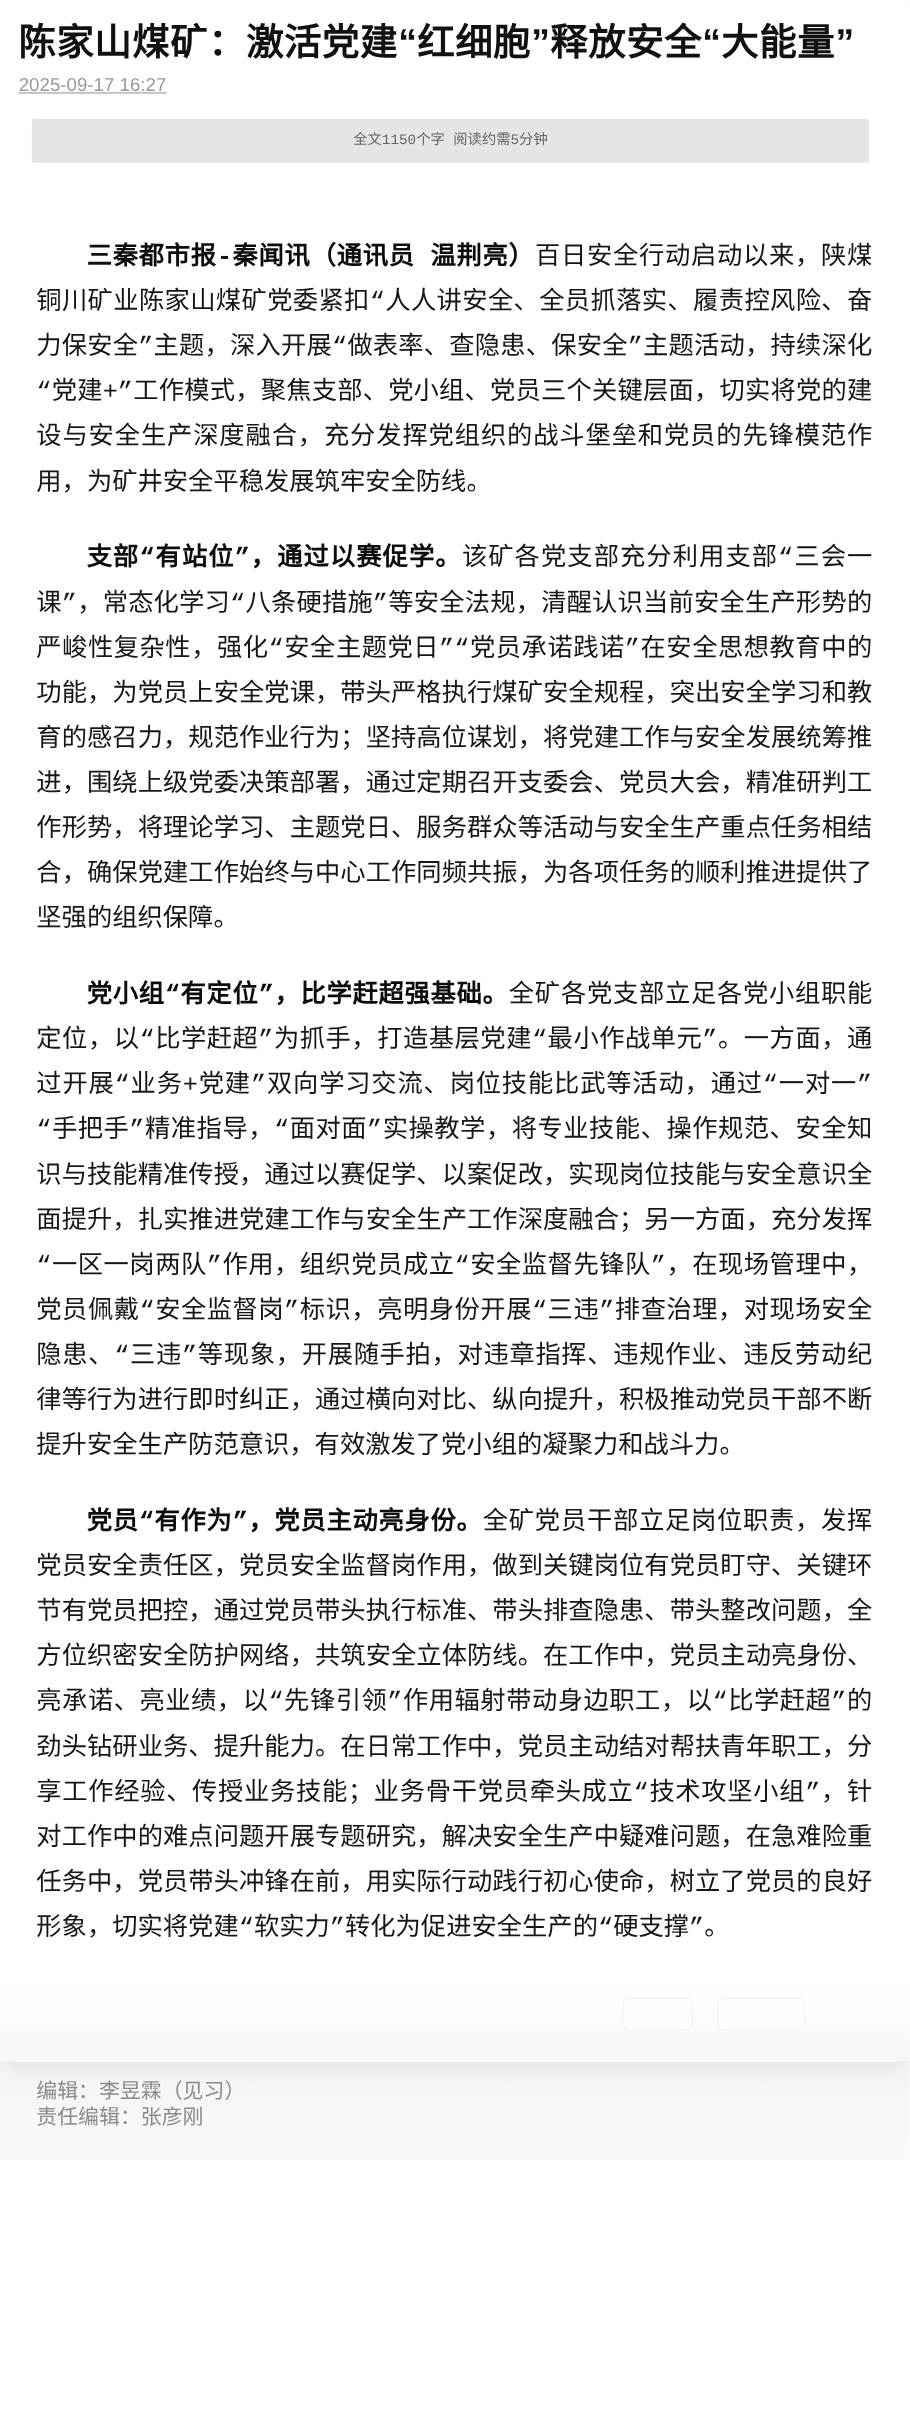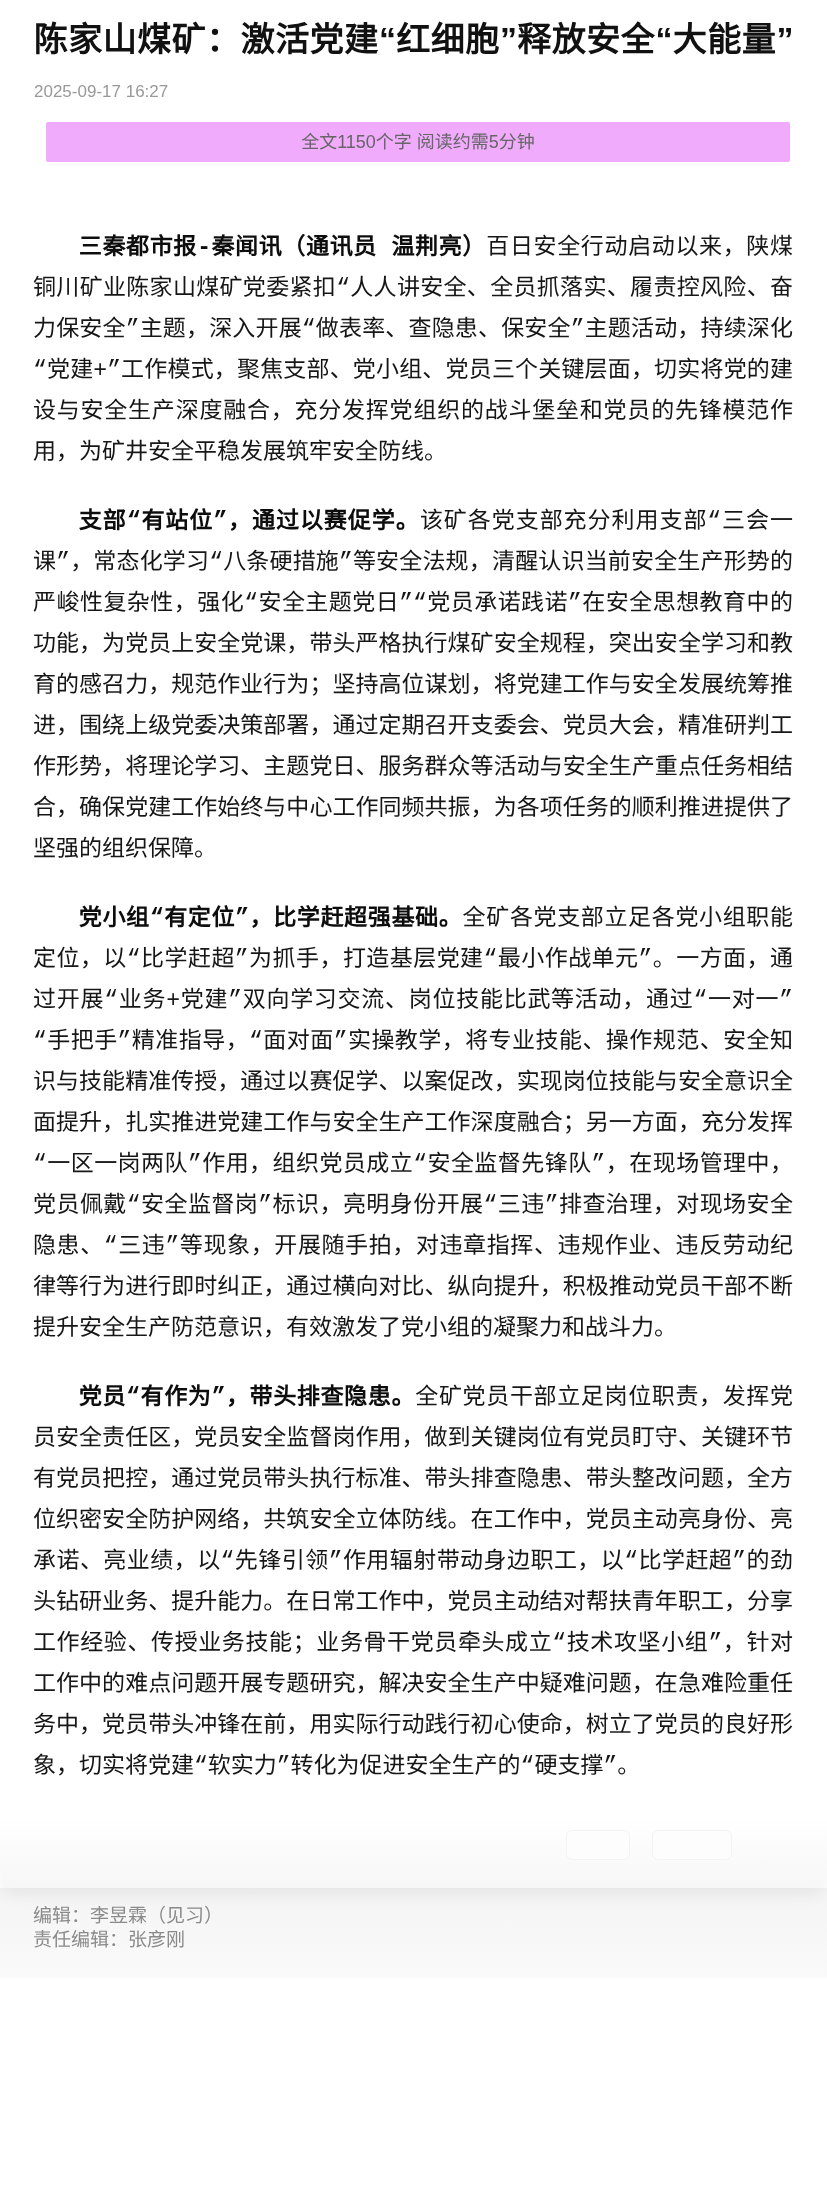--- a/index.html
+++ b/index.html
@@ -9,45 +9,47 @@
     font-family: "Liberation Sans", "DejaVu Sans", sans-serif;
   }
   .page {
     width: 827px;
     margin: 0 auto;
     background: #ffffff;
     box-sizing: border-box;
   }
   
   .header {
-    padding: 14px 21px 0 34px;
+    padding: 14px 21px 0 17px;
   }
   .title {
     margin: 0;
     font-size: 34px;
     line-height: 50px;
     font-weight: 700;
     color: #111111;
     letter-spacing: 0.5px;
   }
   .date {
-    margin-top: 18px;
+    margin-top: 4px;
     font-size: 17px;
     line-height: 20px;
     color: #999999;
+    text-decoration: underline;
   }
   .badge {
     margin: 20px 16px 0 12px; 
     height: 40px;
     line-height: 40px;
-    background: #f0abfc;
+    background: #e5e5e5;
     color: #666666;
-    font-size: 18px;
+    font-size: 13px;
     text-align: center;
     border-radius: 2px;
+    font-family: Liberation Mono, monospace;
   }
   
   .card {
     position: relative;
     background: #ffffff;
     border-radius: 0 0 16px 16px;
     box-shadow: 0 8px 14px rgba(0,0,0,0.05);
   }
   .content {
     padding: 66px 34px 0 33px;
@@ -110,21 +112,21 @@
       <div class="badge">全文1150个字 阅读约需5分钟</div>
     </div>
 
     <div class="content">
       <p><span class="lead">三秦都市报-秦闻讯（通讯员 温荆亮）</span><span>百日安全行动启动以来，陕煤铜川矿业陈家山煤矿党委紧扣“人人讲安全、全员抓落实、履责控风险、奋力保安全”主题，深入开展“做表率、查隐患、保安全”主题活动，持续深化“党建+”工作模式，聚焦支部、党小组、党员三个关键层面，切实将党的建设与安全生产深度融合，充分发挥党组织的战斗堡垒和党员的先锋模范作用，为矿井安全平稳发展筑牢安全防线。</span></p>
 
       <p><span class="lead">支部“有站位”，通过以赛促学。</span><span>该矿各党支部充分利用支部“三会一课”，常态化学习“八条硬措施”等安全法规，清醒认识当前安全生产形势的严峻性复杂性，强化“安全主题党日”“党员承诺践诺”在安全思想教育中的功能，为党员上安全党课，带头严格执行煤矿安全规程，突出安全学习和教育的感召力，规范作业行为；坚持高位谋划，将党建工作与安全发展统筹推进，围绕上级党委决策部署，通过定期召开支委会、党员大会，精准研判工作形势，将理论学习、主题党日、服务群众等活动与安全生产重点任务相结合，确保党建工作始终与中心工作同频共振，为各项任务的顺利推进提供了坚强的组织保障。</span></p>
 
       <p><span class="lead">党小组“有定位”，比学赶超强基础。</span><span>全矿各党支部立足各党小组职能定位，以“比学赶超”为抓手，打造基层党建“最小作战单元”。一方面，通过开展“业务+党建”双向学习交流、岗位技能比武等活动，通过“一对一”“手把手”精准指导，“面对面”实操教学，将专业技能、操作规范、安全知识与技能精准传授，通过以赛促学、以案促改，实现岗位技能与安全意识全面提升，扎实推进党建工作与安全生产工作深度融合；另一方面，充分发挥“一区一岗两队”作用，组织党员成立“安全监督先锋队”，在现场管理中，党员佩戴“安全监督岗”标识，亮明身份开展“三违”排查治理，对现场安全隐患、“三违”等现象，开展随手拍，对违章指挥、违规作业、违反劳动纪律等行为进行即时纠正，通过横向对比、纵向提升，积极推动党员干部不断提升安全生产防范意识，有效激发了党小组的凝聚力和战斗力。</span></p>
 
-      <p><span class="lead">党员“有作为”，带头排查隐患。</span><span>全矿党员干部立足岗位职责，发挥党员安全责任区，党员安全监督岗作用，做到关键岗位有党员盯守、关键环节有党员把控，通过党员带头执行标准、带头排查隐患、带头整改问题，全方位织密安全防护网络，共筑安全立体防线。在工作中，党员主动亮身份、亮承诺、亮业绩，以“先锋引领”作用辐射带动身边职工，以“比学赶超”的劲头钻研业务、提升能力。在日常工作中，党员主动结对帮扶青年职工，分享工作经验、传授业务技能；业务骨干党员牵头成立“技术攻坚小组”，针对工作中的难点问题开展专题研究，解决安全生产中疑难问题，在急难险重任务中，党员带头冲锋在前，用实际行动践行初心使命，树立了党员的良好形象，切实将党建“软实力”转化为促进安全生产的“硬支撑”。</span></p>
+      <p><span class="lead">党员“有作为”，党员主动亮身份。</span><span>全矿党员干部立足岗位职责，发挥党员安全责任区，党员安全监督岗作用，做到关键岗位有党员盯守、关键环节有党员把控，通过党员带头执行标准、带头排查隐患、带头整改问题，全方位织密安全防护网络，共筑安全立体防线。在工作中，党员主动亮身份、亮承诺、亮业绩，以“先锋引领”作用辐射带动身边职工，以“比学赶超”的劲头钻研业务、提升能力。在日常工作中，党员主动结对帮扶青年职工，分享工作经验、传授业务技能；业务骨干党员牵头成立“技术攻坚小组”，针对工作中的难点问题开展专题研究，解决安全生产中疑难问题，在急难险重任务中，党员带头冲锋在前，用实际行动践行初心使命，树立了党员的良好形象，切实将党建“软实力”转化为促进安全生产的“硬支撑”。</span></p>
     </div>
 
     <div class="card-actions">
       <button class="ghost-btn small"></button>
       <button class="ghost-btn large"></button>
     </div>
   </div>
 
   <div class="footer">
     <div class="footer-line">编辑：李昱霖（见习）</div>

